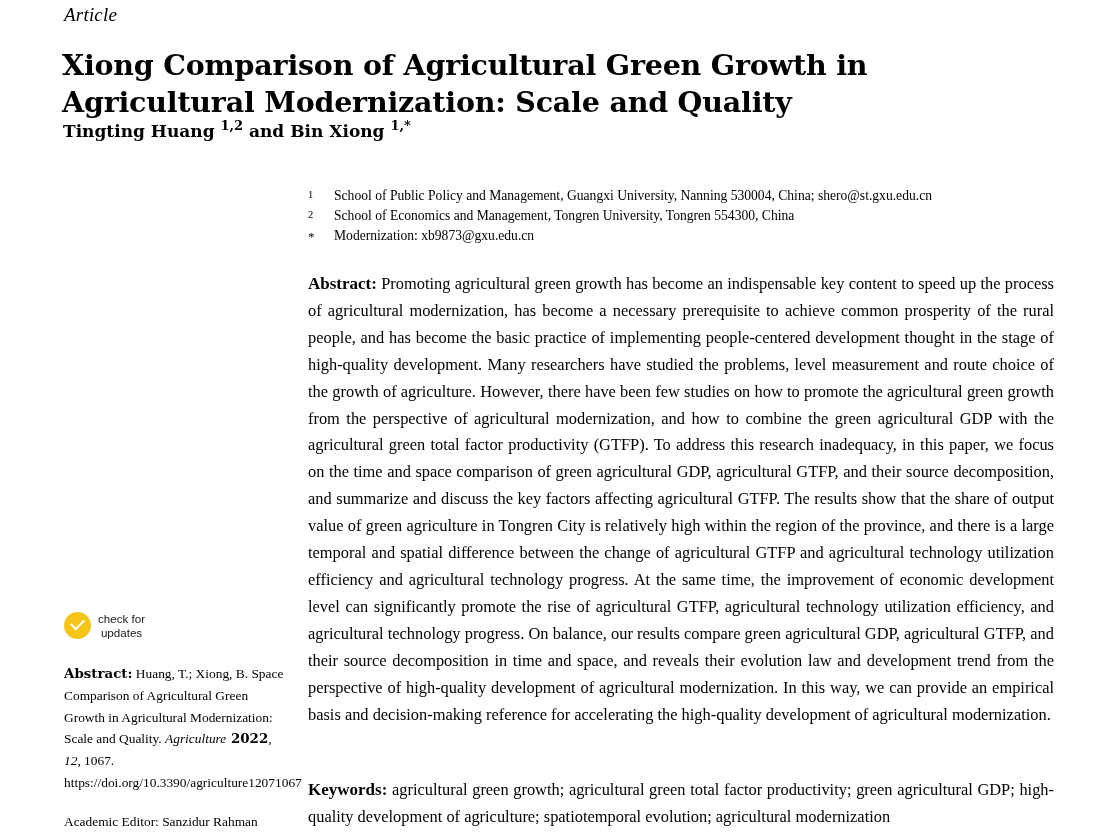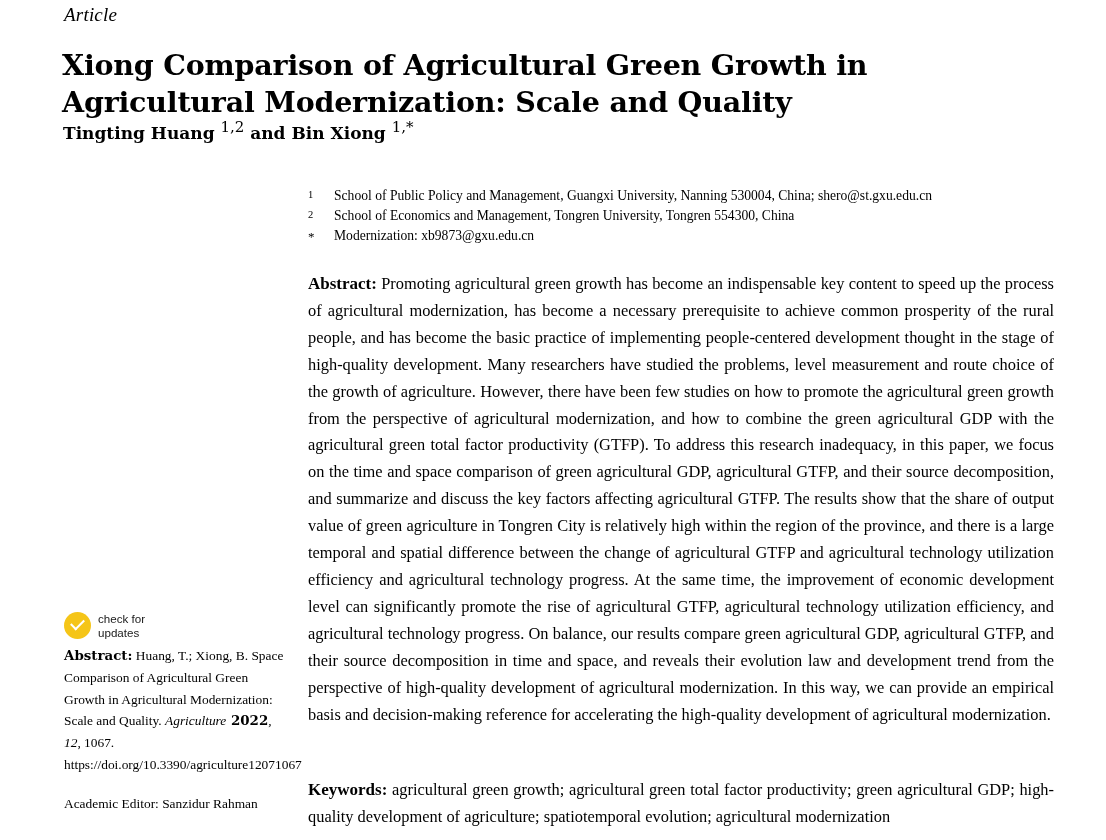--- a/index.html
+++ b/index.html
@@ -42,22 +42,22 @@
   }
   .authors {
     position: absolute;
     left: 63px;
     top: 118px;
     font-family: "DejaVu Serif", serif;
     font-weight: bold;
     font-size: 17px;
   }
   .authors sup {
-    font-size: 15px;
-    font-weight: normal;
+    font-size: 13px;
+    font-weight: bold;
     vertical-align: super;
   }
 
   
   .affil-block {
     position: absolute;
     left: 308px;
     top: 186px;
     width: 760px;
     font-size: 13.6px;
@@ -112,21 +112,22 @@
     left: 64px;
     top: 612px;
     width: 224px;
     font-size: 13.4px;
     line-height: 1.62;
   }
   .check-updates {
     display: flex;
     align-items: center;
     gap: 7px;
-    margin-bottom: 6px;
+    margin-bottom: 24px;
+    text-align: center;
   }
   .cu-badge {
     width: 27px;
     height: 27px;
     border-radius: 50%;
     background: #f5c518;
     position: relative;
     flex: 0 0 27px;
   }
   .cu-badge::after {

